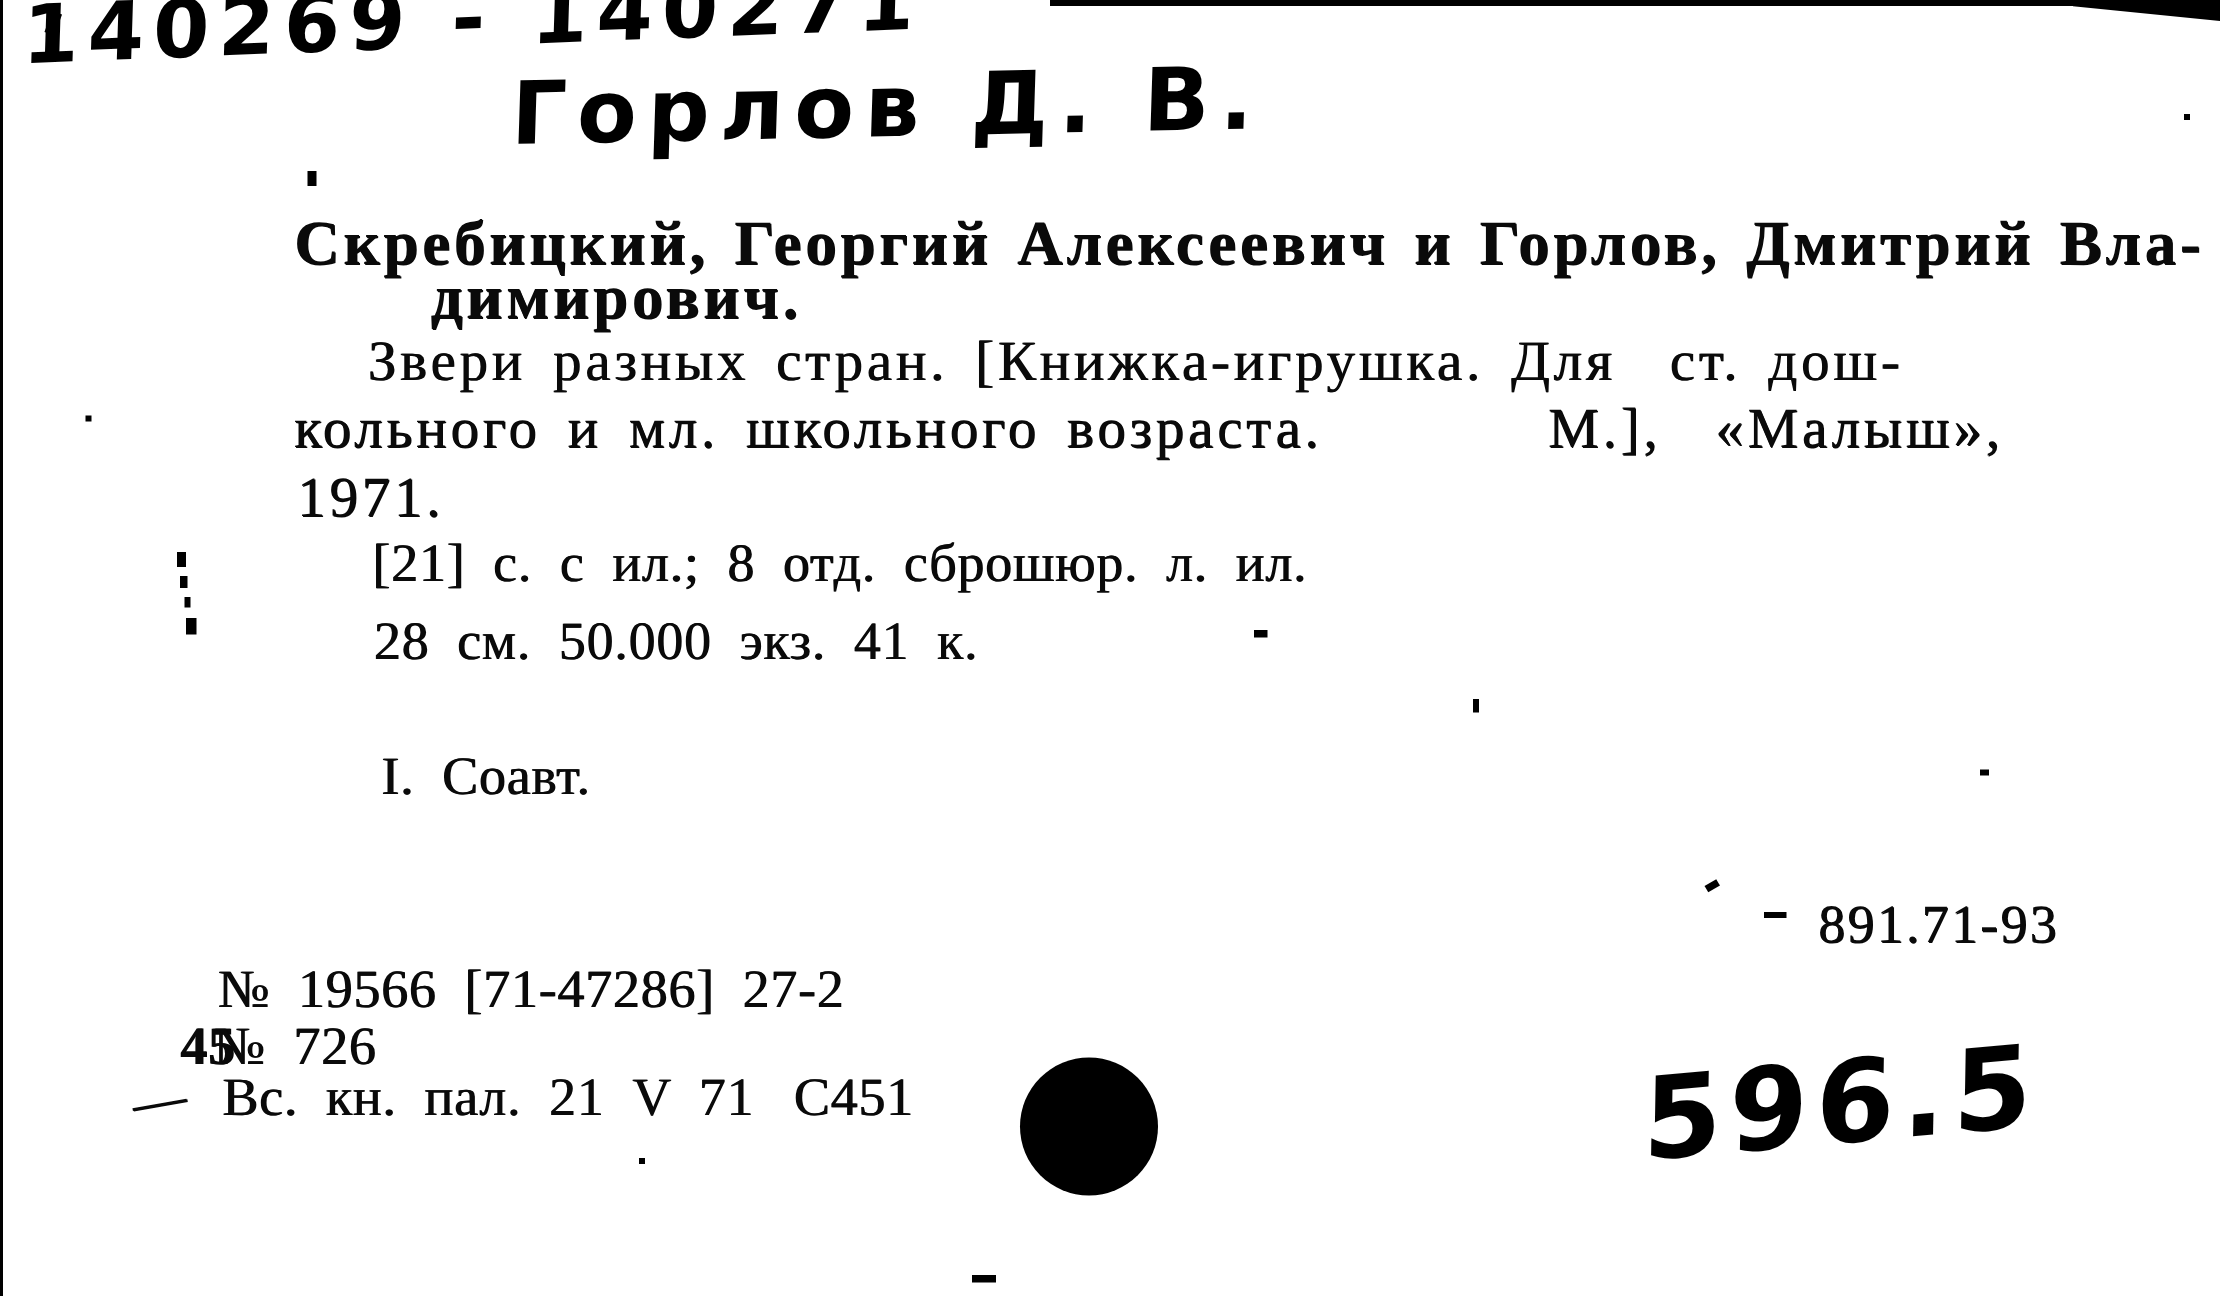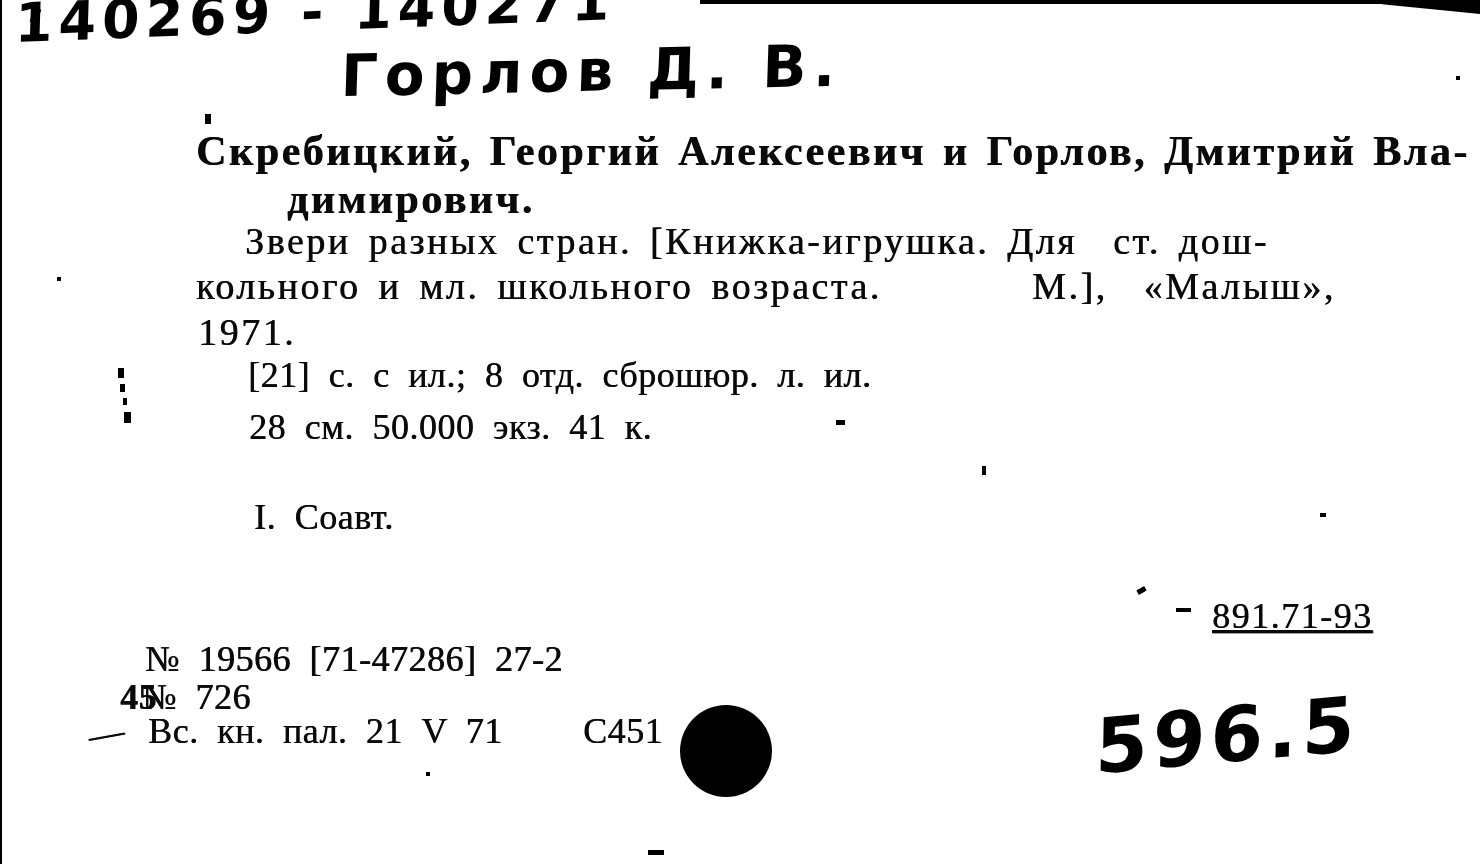--- a/index.html
+++ b/index.html
@@ -51,51 +51,51 @@
 </style>
 </head>
 <body>
 
 <div class="card">
 
   <div class="hand acc" style="left:16px; top:-8px;">140269 - 140271</div>
 
   <div class="hand auth" style="left:342px; top:42px;">Горлов Д. В.</div>
 
-  <div class="t head" style="left:196px; top:128px;">Скребицкий, Георгий Алексеевич и Горлов, Дмитрий Вла-</div>
+  <div class="t head" style="left:196px; top:140px;">Скребицкий, Георгий Алексеевич и Горлов, Дмитрий Вла-</div>
 
   <div class="t head" style="left:287px; top:176px;">димирович.</div>
 
   <div class="t body-l" style="left:245px; top:221px;">Звери разных стран. [Книжка-игрушка. Для  ст. дош-</div>
 
   <div class="t body-l" style="left:196px; top:266px;">кольного и мл. школьного возраста.</div>
 
   <div class="t body-l" style="left:1032px; top:266px;">М.],  «Малыш»,</div>
 
   <div class="t body-l" style="left:198px; top:312px;">1971.</div>
 
   <div class="t body-s" style="left:248px; top:356px;">[21] с. с ил.; 8 отд. сброшюр. л. ил.</div>
 
   <div class="t body-s" style="left:249px; top:408px;">28 см. 50.000 экз. 41 к.</div>
 
   <div class="t body-s" style="left:254px; top:498px;">I. Соавт.</div>
 
-  <div class="t body-s" style="left:1212px; top:597px; letter-spacing:1.5px;text-decoration:underline;">891.71-93</div>
+  <div class="t body-s" style="left:1212px; top:597px; letter-spacing:1.5px;">891.71-93</div>
 
   <div class="t body-s" style="left:145px; top:640px;">№ 19566 [71-47286] 27-2</div>
 
   <div class="t body-s bold" style="left:92px; top:678px;">45</div>
 
   <div class="t body-s" style="left:142px; top:678px;">№ 726</div>
 
   <div class="t body-s" style="left:88px; top:714px; transform:rotate(-10deg);">—</div>
 
   <div class="t body-s" style="left:148px; top:712px;">Вс. кн. пал. 21 V 71</div>
 
-  <div class="t body-s" style="left:583px; top:712px;">С451</div>
+  <div class="t body-s" style="left:529px; top:712px;">С451</div>
 
   <div class="hole" style="left:680px; top:705px;"></div>
 
   <div class="hand shelf" style="left:1096px; top:702px;">596.5</div>
 
   <div class="edge" style="left:0; top:0; width:2px; height:864px;"></div>
   <div class="edge" style="left:700px; top:0; width:780px; height:4px;"></div>
   <div class="corner" style="left:1382px; top:0; width:98px; height:14px;"></div>
 
   <div class="speck" style="left:32px;  top:8px;   width:7px;  height:15px; transform:rotate(20deg);"></div>

